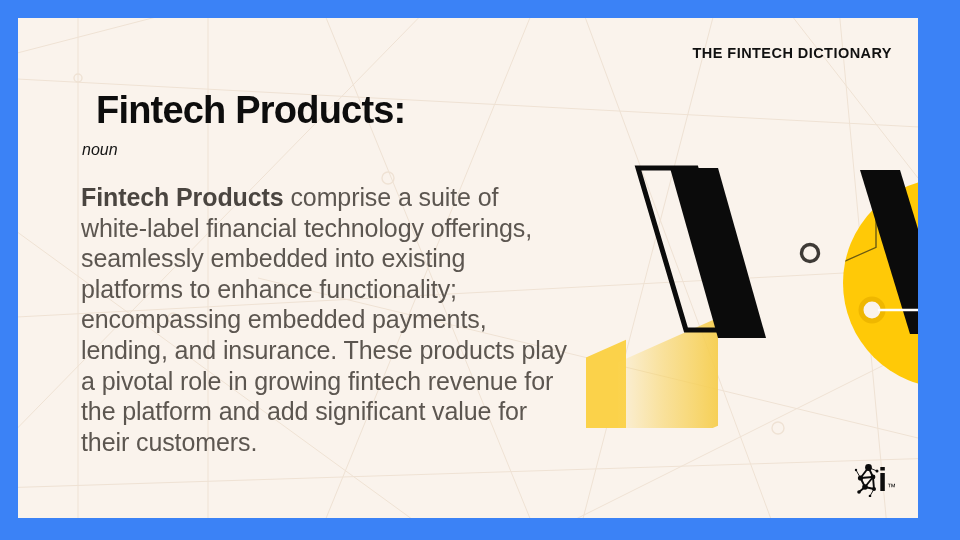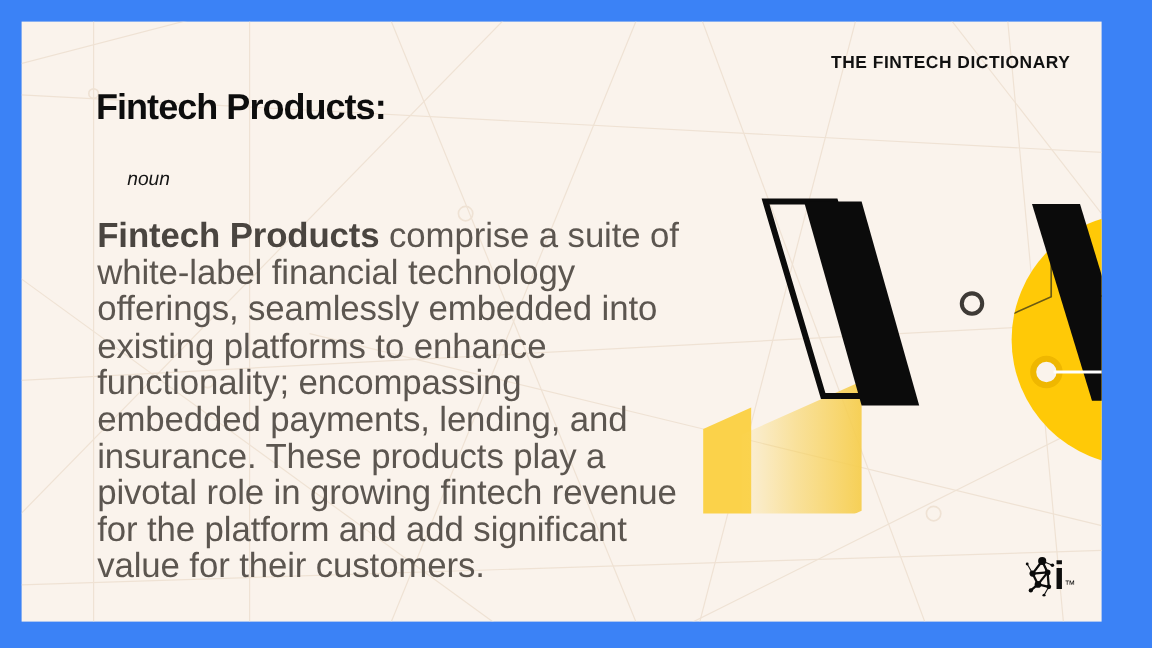--- a/index.html
+++ b/index.html
@@ -50,45 +50,44 @@
     letter-spacing: 0.45px;
     color: #111111;
     white-space: nowrap;
   }
 
   
   .title {
     position: absolute;
     left: 62px;
     top: 56px;
-    margin: 0;
-    font-size: 30px;
+    margin: 16px;
+    font-size: 38px;
     font-weight: bold;
     letter-spacing: -0.8px;
     color: #0D0D0D;
     line-height: 1.08;
   }
   .pos {
     position: absolute;
     left: 64px;
     top: 123px;
     font-size: 16px;
     font-style: italic;
     color: #151515;
-    margin-left: 24px;
   }
 
   
   .definition {
     position: absolute;
     left: 63px;
     top: 164px;
     width: 490px;
     margin: 0;
-    font-size: 29px;
+    font-size: 25px;
     line-height: 30.6px;
     color: #5C5650;
     letter-spacing: -0.1px;
   }
   .definition .lead {
     font-weight: bold;
     color: #4A4540;
   }
 
   

